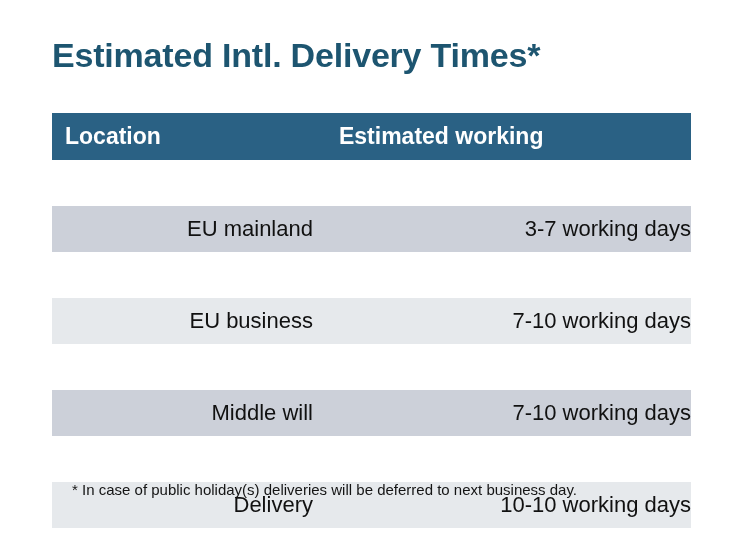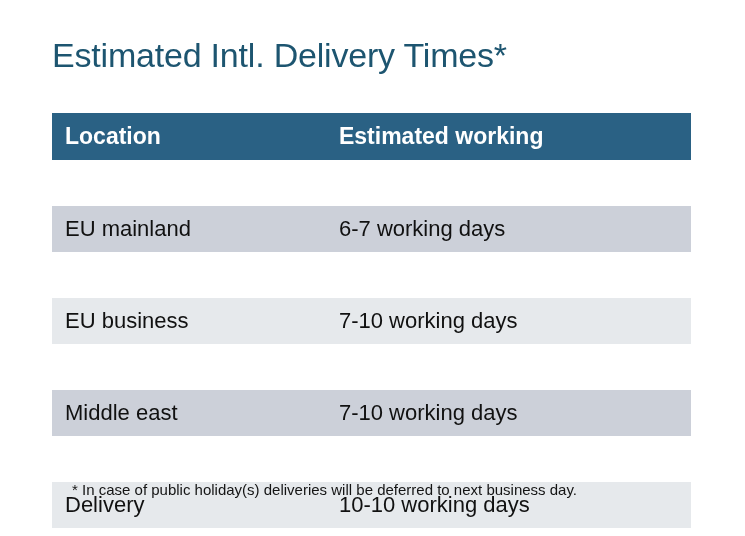--- a/index.html
+++ b/index.html
@@ -17,21 +17,21 @@
     position: relative;
     width: 745px;
     height: 536px;
     background: #ffffff;
   }
   .page-title {
     position: absolute;
     left: 52px;
     top: 36px;
     font-size: 34px;
-    font-weight: 400;
+    font-weight: 700;
     letter-spacing: -0.2px;
     color: #1d5570;
     white-space: nowrap;
   }
   .delivery-table {
     position: absolute;
     left: 52px;
     top: 113px;
     width: 639px;
     border-collapse: separate;
@@ -63,20 +63,21 @@
     font-size: 23px;
     font-weight: 700;
     height: 47px;
   }
 
   .body-row td {
     font-size: 22px;
     font-weight: 400;
     color: #111111;
     height: 46px;
+    text-align: right;
   }
   .body-row.shade-a td {
     background: #ccd0d9;
   }
   .body-row.shade-b td {
     background: #e6e9ec;
   }
   .spacer-row td {
     height: 3px;
     padding: 0;
@@ -111,41 +112,41 @@
     <tbody>
       <tr class="spacer-row">
         <td></td>
         <td class="gutter"></td>
         <td></td>
       </tr>
 
       <tr class="body-row shade-a">
         <td class="col-location">EU mainland</td>
         <td class="gutter"></td>
-        <td class="col-delivery">6-7 working days</td>
+        <td class="col-delivery">3-7 working days</td>
       </tr>
       <tr class="spacer-row">
         <td></td>
         <td class="gutter"></td>
         <td></td>
       </tr>
 
       <tr class="body-row shade-b">
         <td class="col-location">EU business</td>
         <td class="gutter"></td>
         <td class="col-delivery">7-10 working days</td>
       </tr>
       <tr class="spacer-row">
         <td></td>
         <td class="gutter"></td>
         <td></td>
       </tr>
 
       <tr class="body-row shade-a">
-        <td class="col-location">Middle east</td>
+        <td class="col-location">Middle will</td>
         <td class="gutter"></td>
         <td class="col-delivery">7-10 working days</td>
       </tr>
       <tr class="spacer-row">
         <td></td>
         <td class="gutter"></td>
         <td></td>
       </tr>
 
       <tr class="body-row shade-b">

